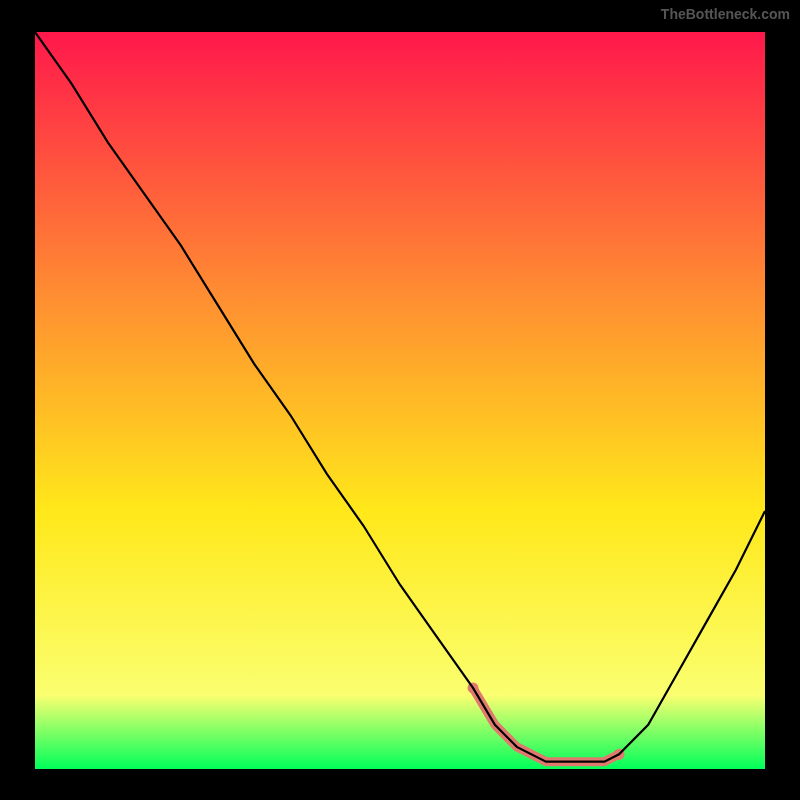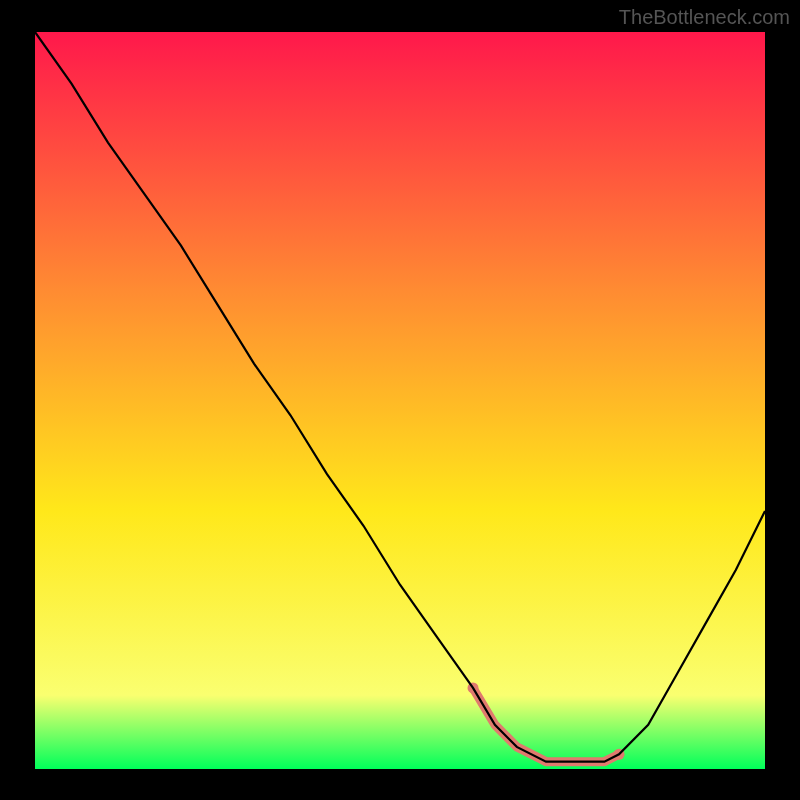--- a/index.html
+++ b/index.html
@@ -9,22 +9,22 @@
     height: 800px;
     background: #000;
     position: relative;
     font-family: Arial, sans-serif;
   }
   .watermark {
     position: absolute;
     top: 6px;
     right: 10px;
     color: #555;
-    font-size: 20px;
-    font-weight: 400;
+    font-size: 14px;
+    font-weight: 700;
     z-index: 10;
   }
   .plot-area {
     position: absolute;
     left: 35px;
     top: 32px;
     width: 730px;
     height: 737px;
     overflow: visible;
   }

